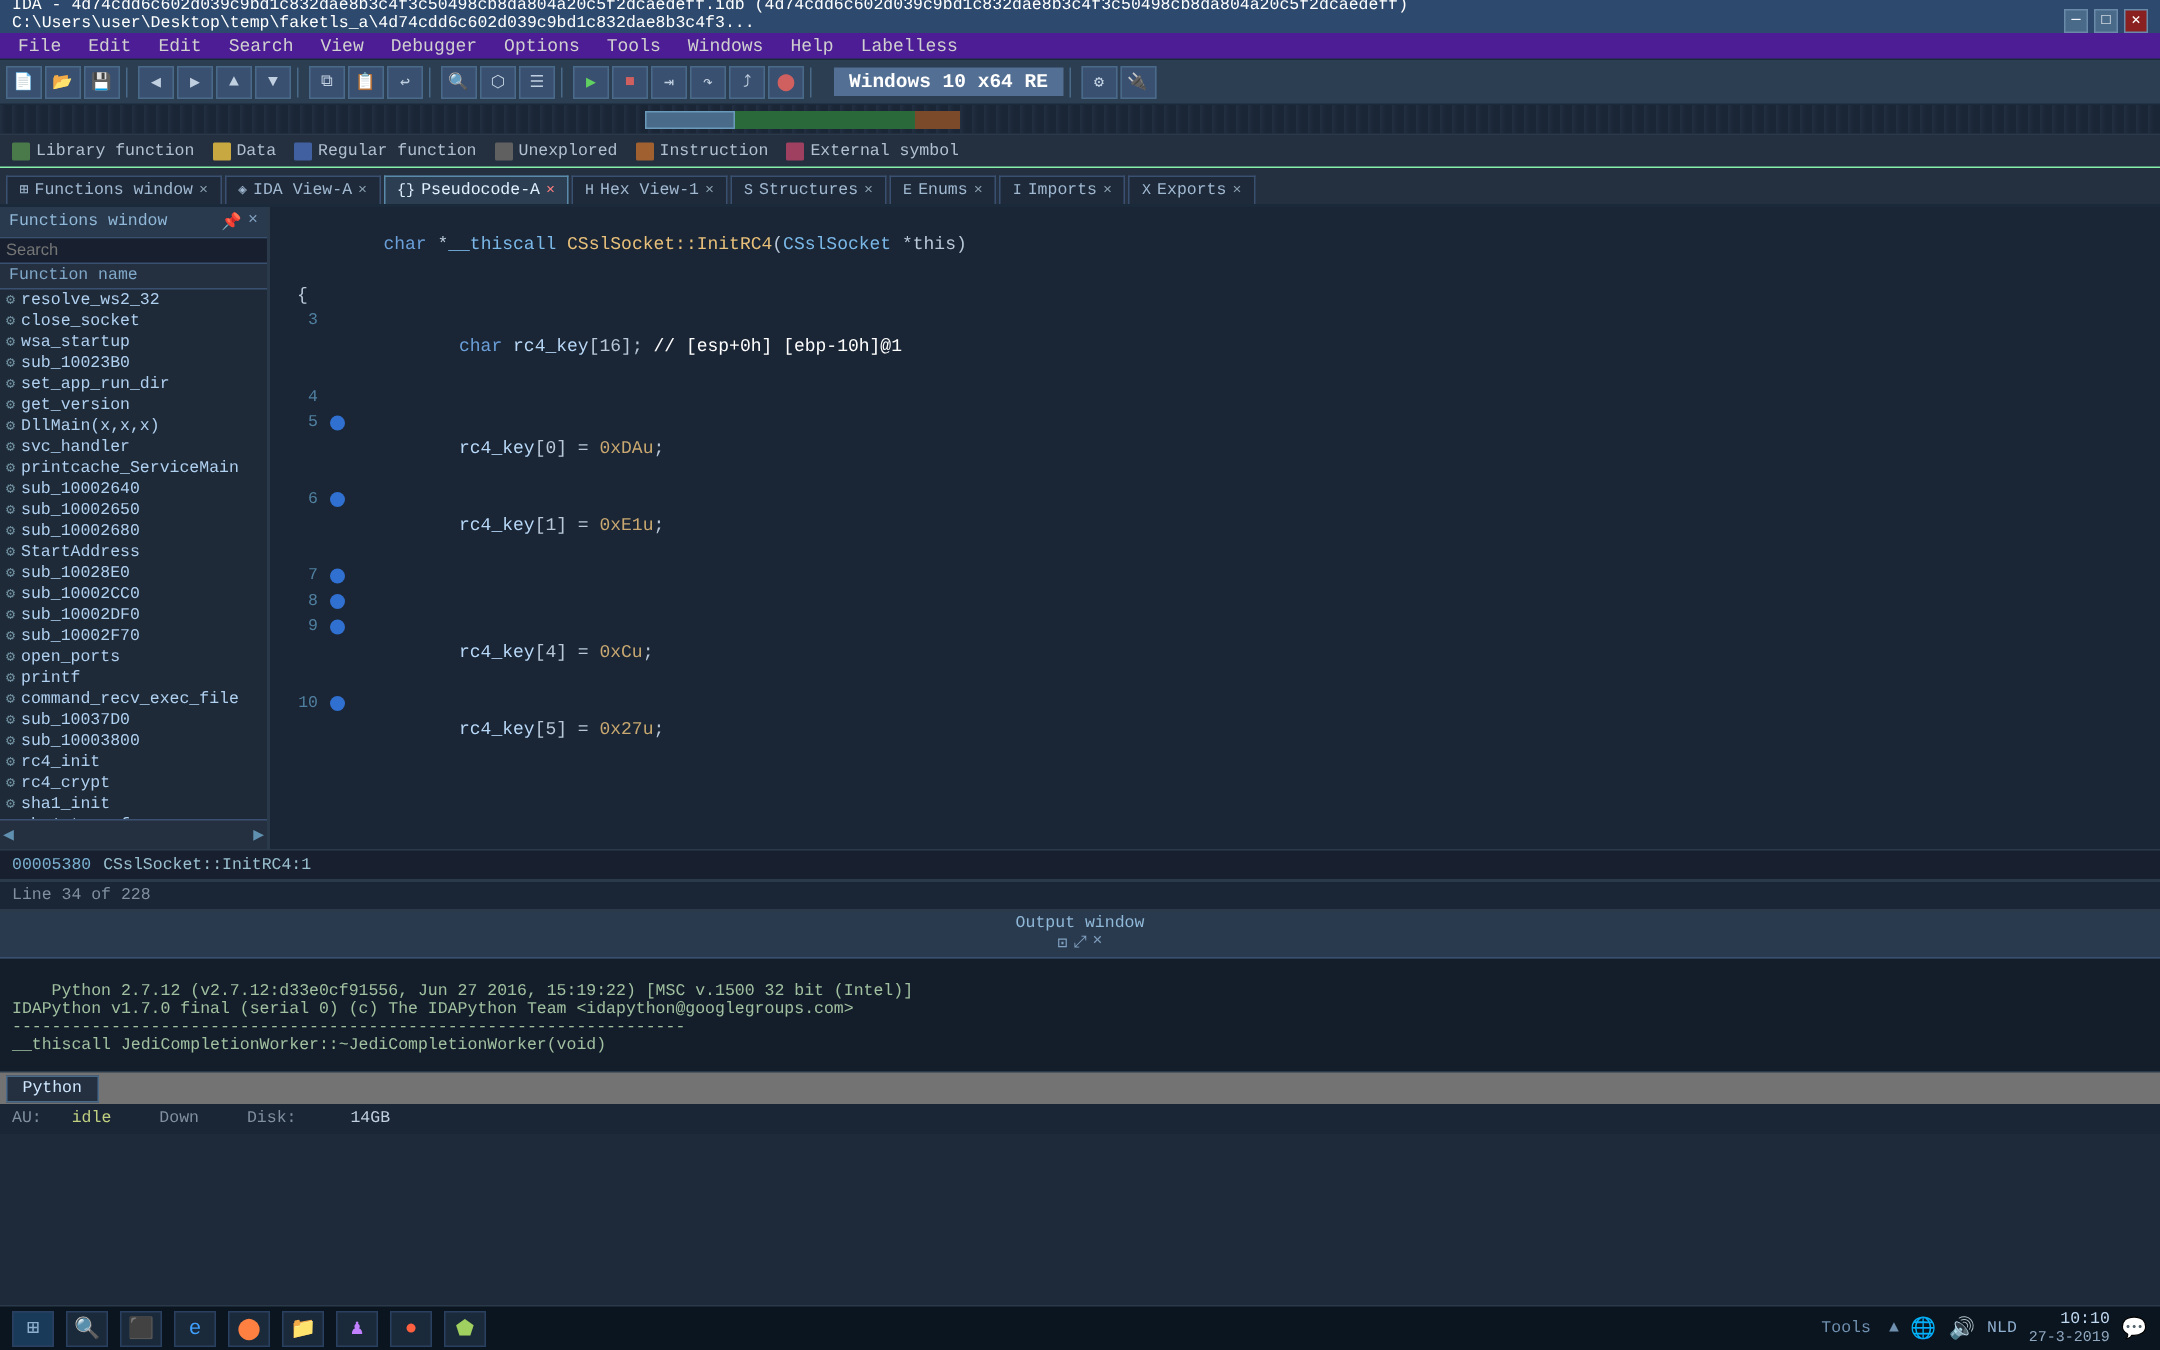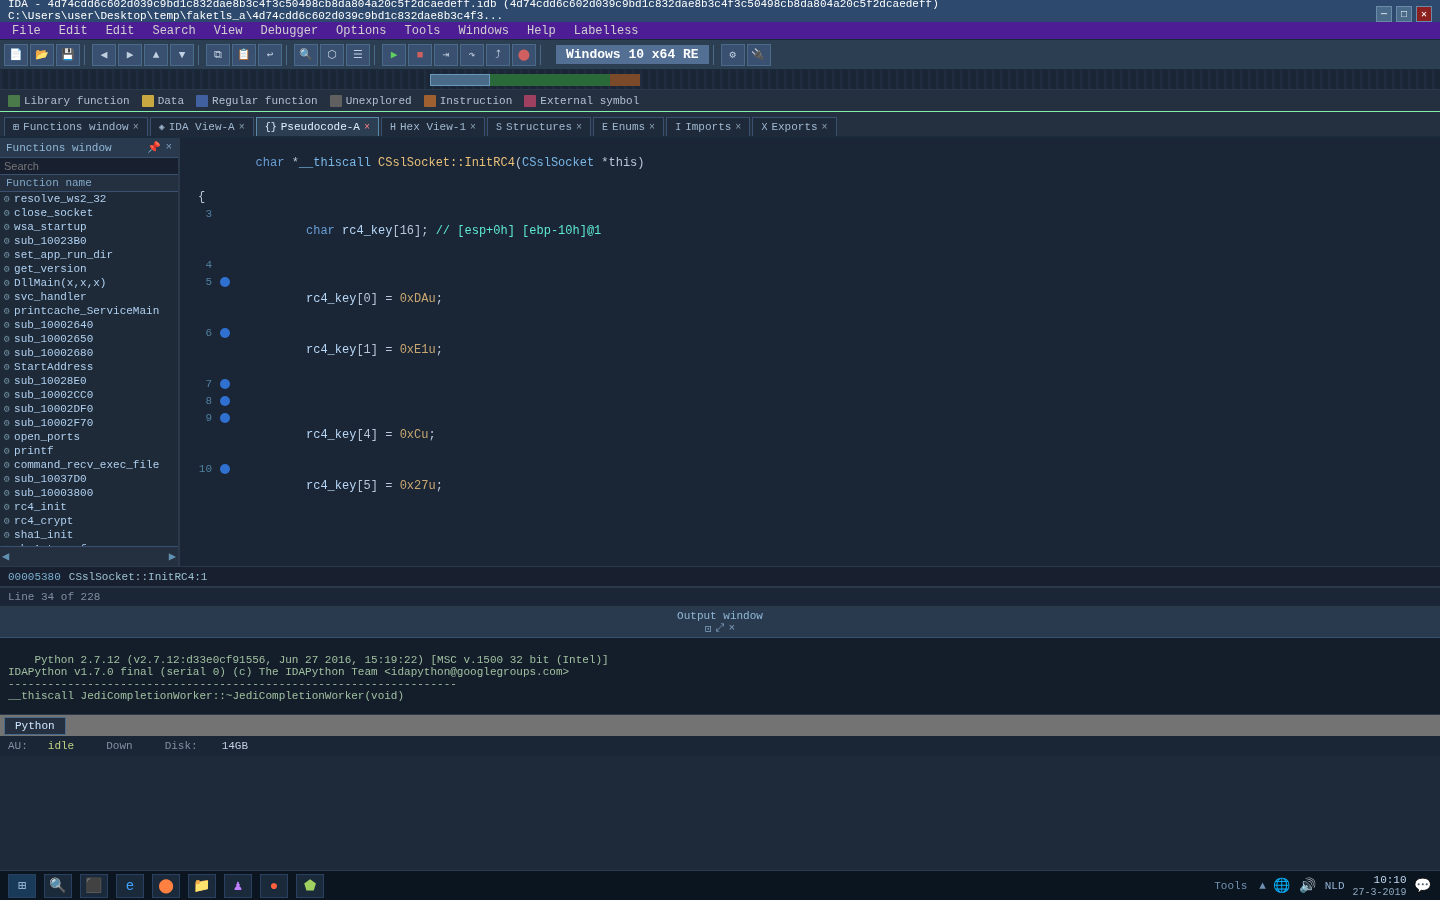--- a/index.html
+++ b/index.html
@@ -226,21 +226,21 @@
     }
     .bp-empty { width: 14px; flex-shrink: 0; }
     .code-text { white-space: pre; }
 
     
     .kw { color: #6a9fd8; }
     .kw2 { color: #7ab8e8; }
     .fn { color: #e8c07a; }
     .var { color: #b8d8f8; }
     .num { color: #c8a870; }
-    .cm { color: #5eead4; }
+    .cm { color: #ffffff; }
     .plain { color: #b8c8d8; }
 
     
     #status-bar {
       background: #1a2535;
       height: 20px;
       border-top: 2px solid #2a3a4a;
       display: flex;
       align-items: center;
       padding: 0 8px;
@@ -709,21 +709,21 @@
       <span>Python</span>
     </div>
   </div>
 </div>
 
 <div id="bottom-status">
   <span>AU:</span>
   <span style="color:#c0d080; margin-left:4px;">idle</span>
   <span style="margin-left:16px;">Down</span>
   <span style="margin-left:16px;">Disk:</span>
-  <span style="color:#c0d0e0; margin-left:8px;">14GB</span>
+  <span style="color:#c0d0e0; margin-left:20px;">14GB</span>
 </div>
 
 <div id="taskbar">
   <div id="taskbar-left">
     <div class="taskbar-btn" style="background:#1a3a5a;">⊞</div>
     <div class="taskbar-btn">🔍</div>
     <div class="taskbar-btn">⬛</div>
     <div class="taskbar-btn" style="color:#40a0ff;">e</div>
     <div class="taskbar-btn" style="color:#ff8040;">⬤</div>
     <div class="taskbar-btn" style="color:#40c0ff;">📁</div>

